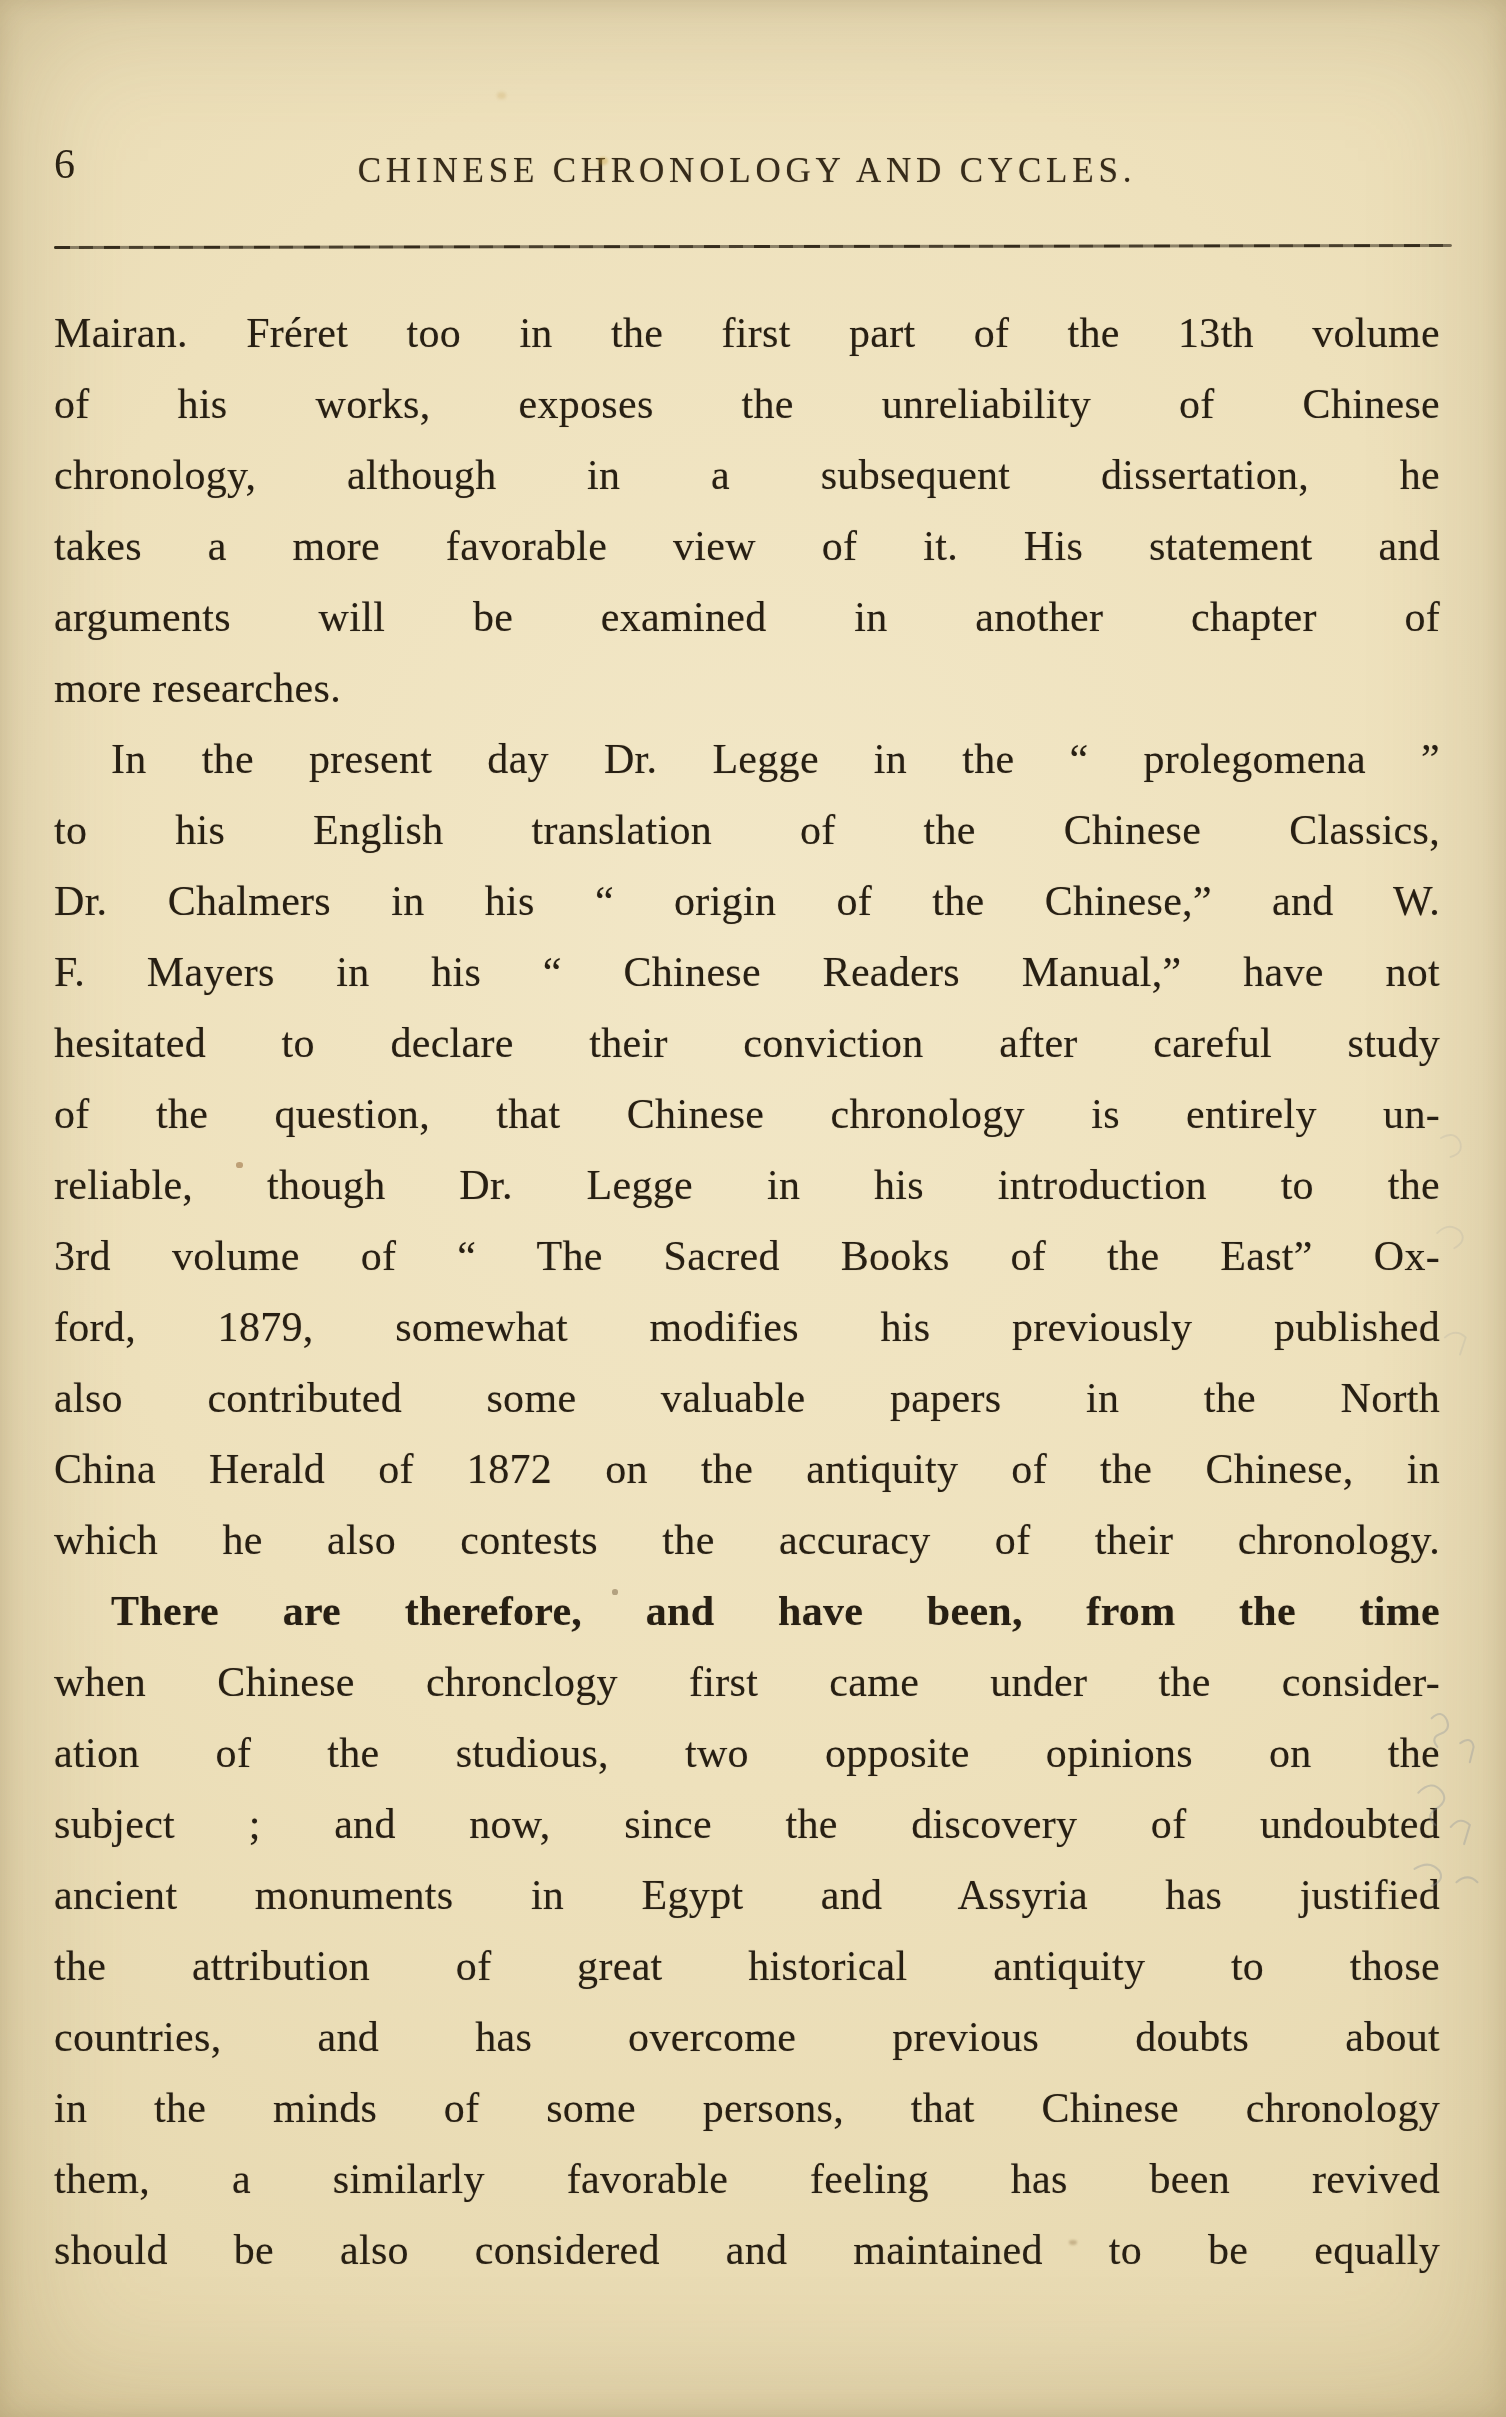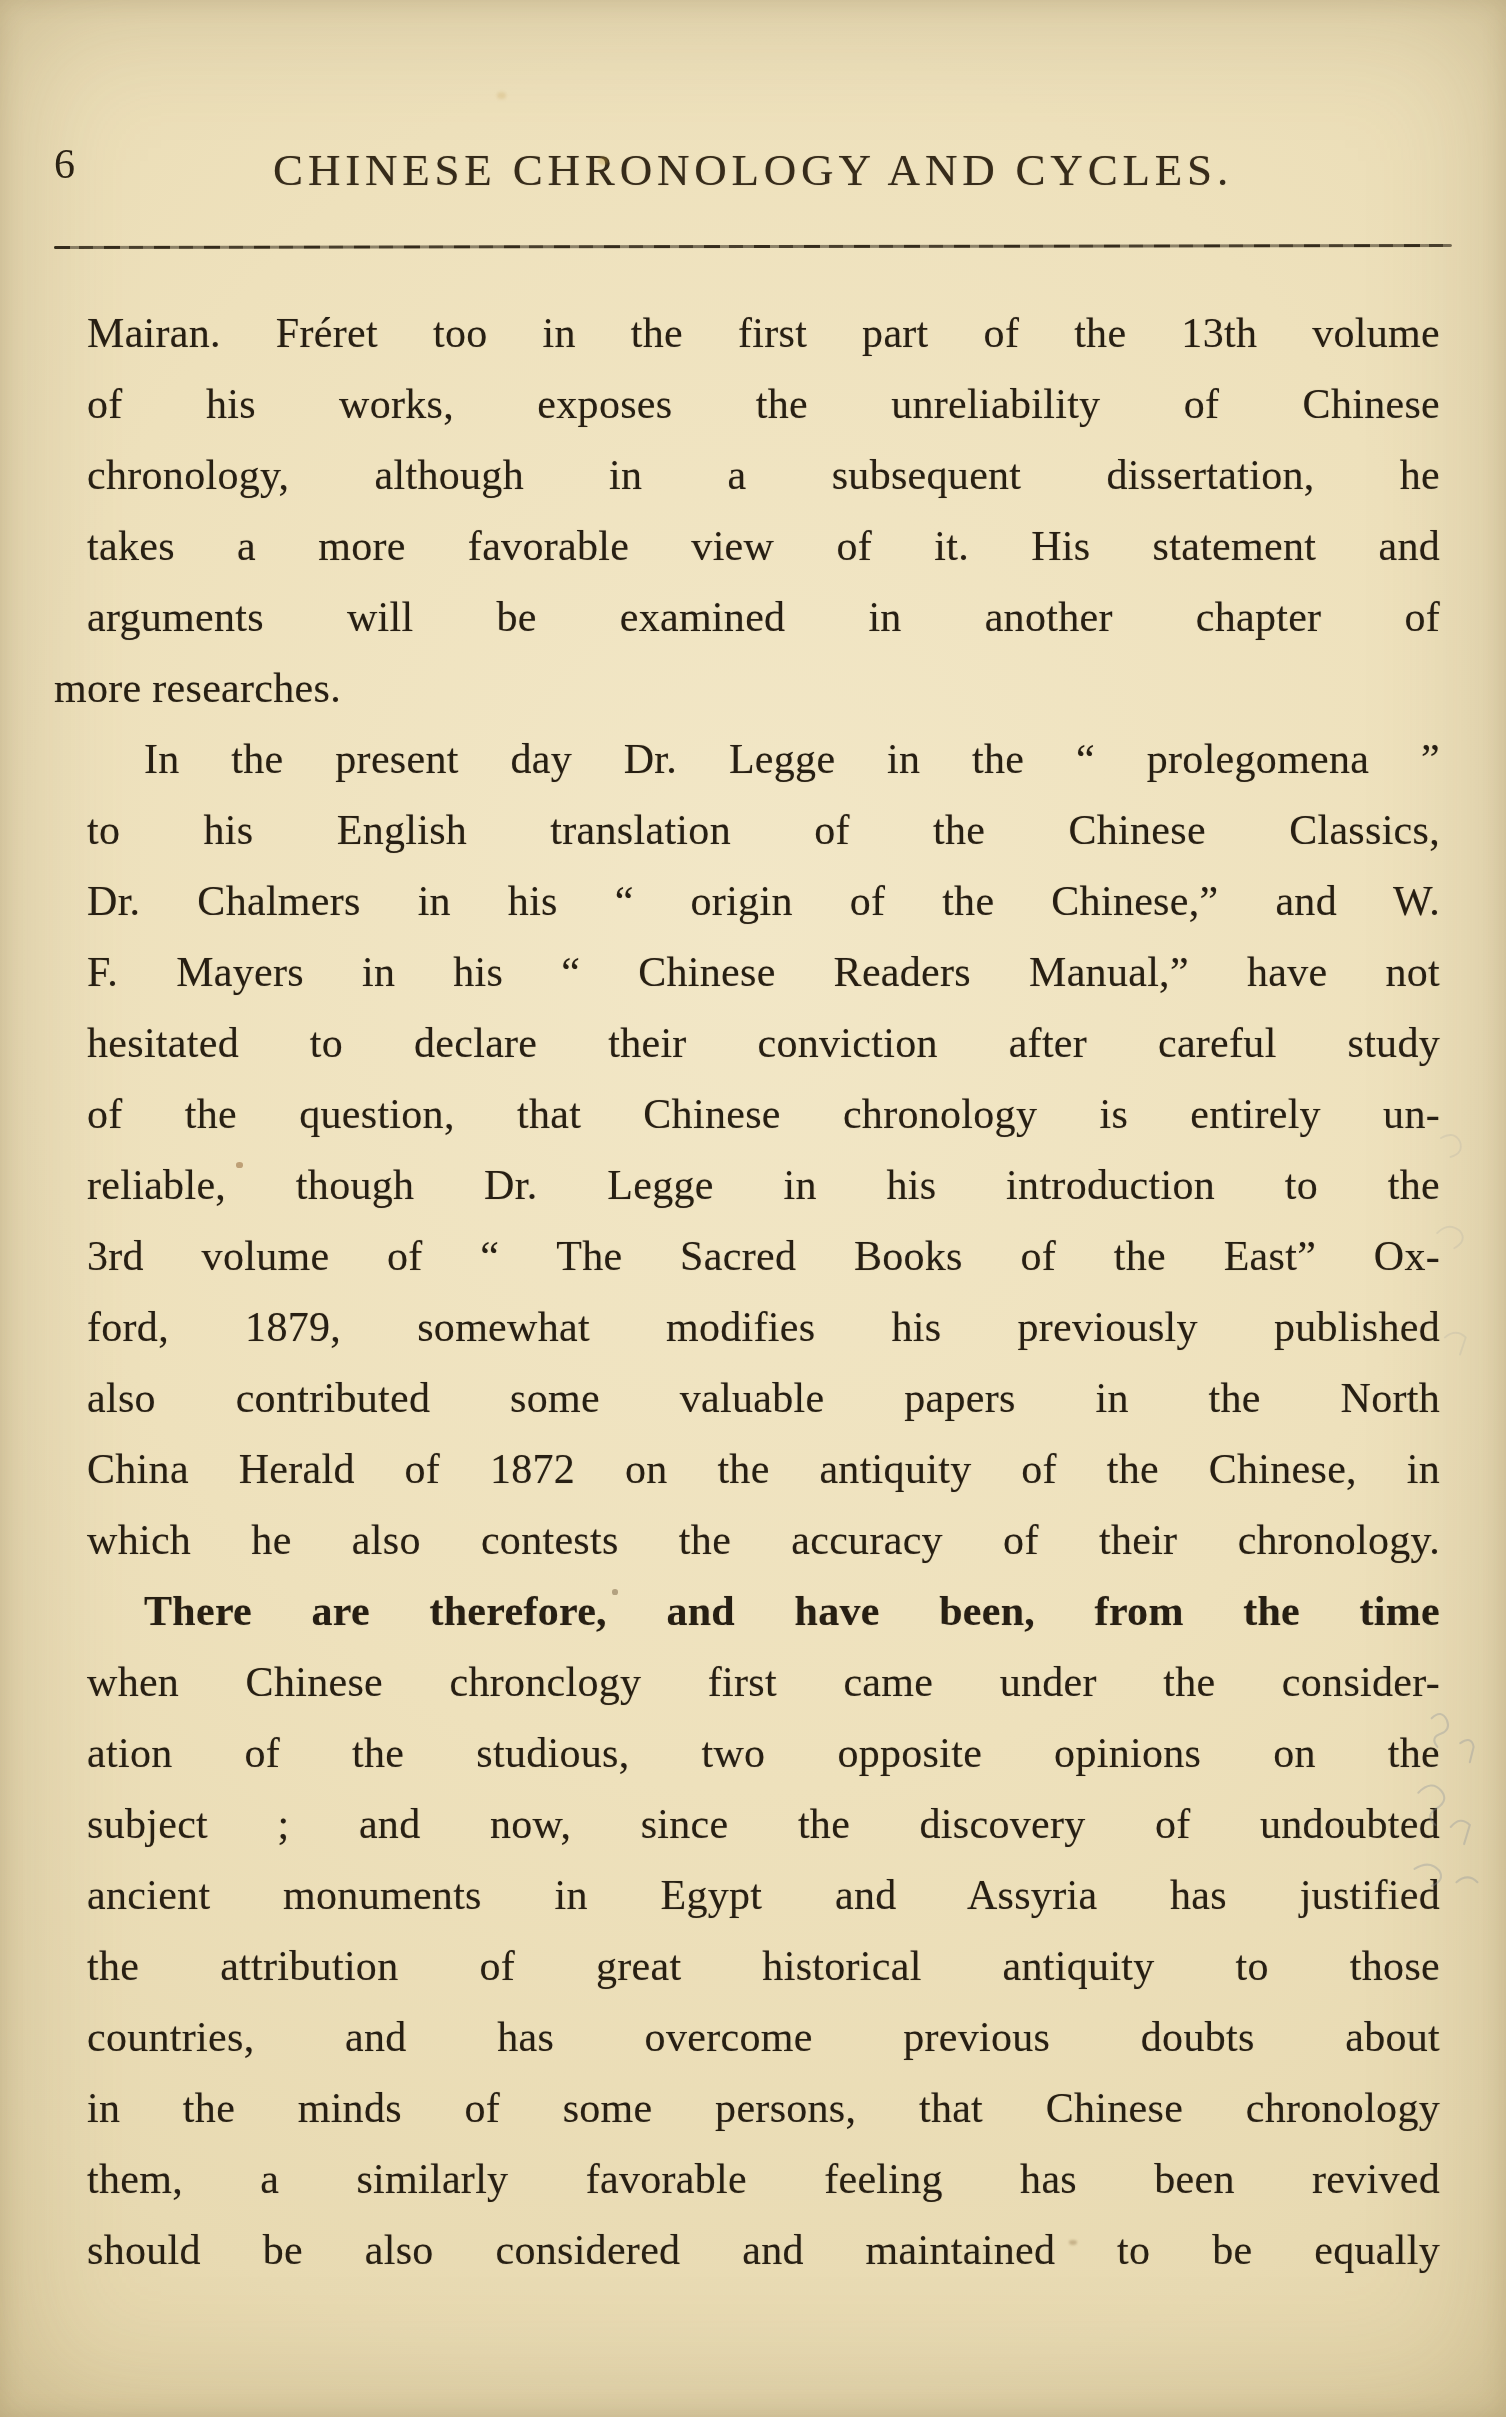--- a/index.html
+++ b/index.html
@@ -13,23 +13,23 @@
     box-shadow: inset 0 0 134px rgba(116,92,48,.28), inset 0 0 23px rgba(116,92,48,.18);
     font-family:"Liberation Serif","DejaVu Serif",serif;
     color:#281f12;
   }
   
   .pagenum{
     position:absolute;left:54px;top:143px;
     font-size:42px;line-height:42px;color:#2b2214;
   }
   .running-head{
-    position:absolute;left:60px;top:153px;width:1386px;
+    position:absolute;left:54px;top:153px;width:1386px;
     text-align:center;
-    font-size:45px;line-height:35px;
+    font-size:35px;line-height:35px;
     letter-spacing:4.8px;
     color:#362b1a;
     text-shadow:0 0 1px rgba(54,43,26,.4);
   }
   .rule{
     position:absolute;left:54px;top:245px;width:1398px;height:2.9px;
     background:repeating-linear-gradient(90deg,
       rgba(43,34,20,.95) 0 16.3px, rgba(43,34,20,.5) 16.3px 25px,
       rgba(43,34,20,.85) 25px 39px, rgba(43,34,20,.6) 39px 50px);
     border-radius:1.9px;
@@ -41,21 +41,21 @@
   }
   .line{
     height:71px;line-height:71px;
     font-size:42px;
     letter-spacing:0.3px;
     white-space:nowrap;
     text-align:justify;
     color:#271f13;
     text-shadow:0 0 1px rgba(40,30,15,.35);
   }
-  .line.j{white-space:normal;margin-left:33px;}
+  .line.j{white-space:normal;}
   .line.j::after{content:"";display:inline-block;width:100%;height:0;}
   .line.last{text-align:left;}
   .line.last::after{content:none;}
   
   .speck{position:absolute;border-radius:50%;pointer-events:none;}
   .pencil{position:absolute;pointer-events:none;}
 </style>
 </head>
 <body>
 

